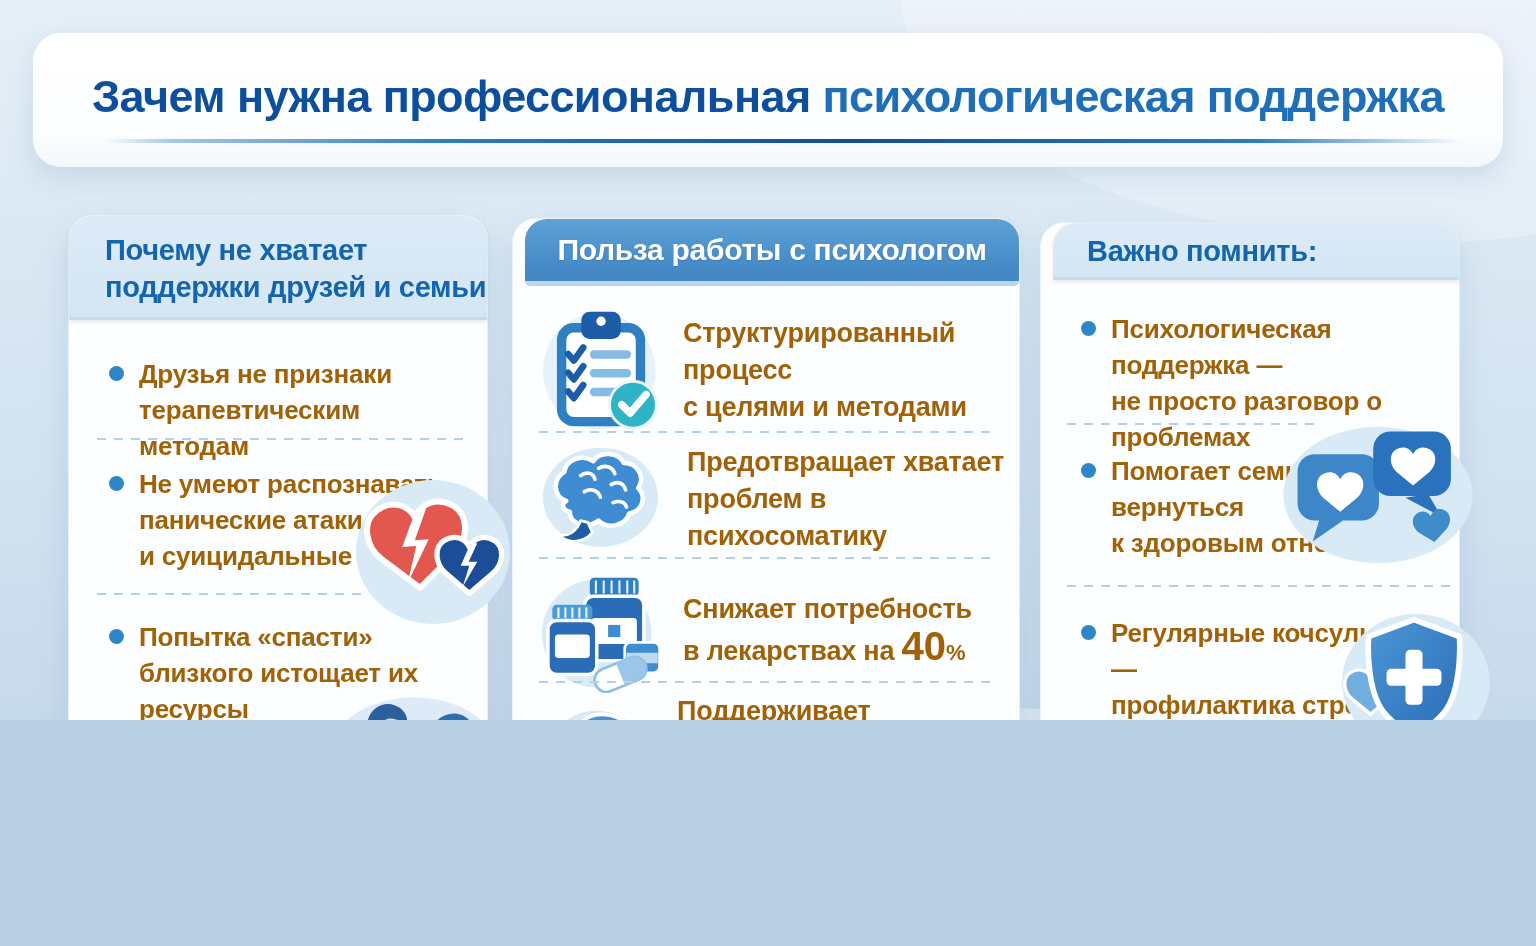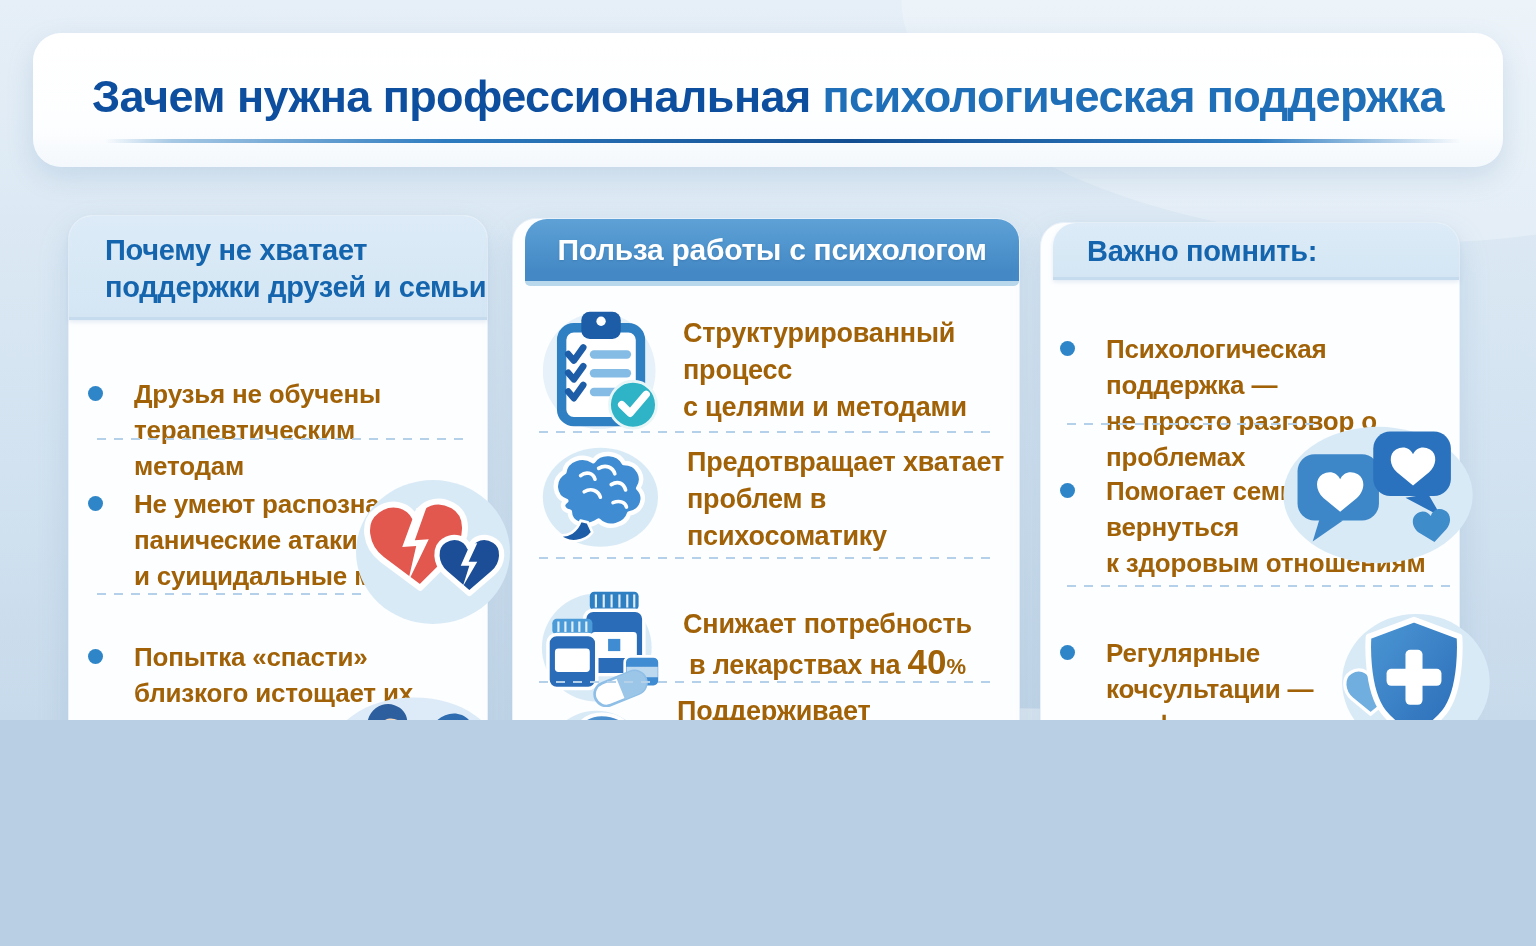--- a/index.html
+++ b/index.html
@@ -48,32 +48,32 @@
   .card-right .soft-header { height:57px;  padding:12px 0 0 34px; font-size:29px; letter-spacing:-0.3px;}
 
   .mid-header {
     height:67px; border-radius:22px 22px 5px 5px;
     background:linear-gradient(180deg,#5da1d6 0%,#4489c5 85%);
     border-bottom:5px solid #b9d8ec;
     color:#ffffff; font-size:30px; font-weight:700; text-align:center; line-height:62px;
     letter-spacing:-0.3px; text-shadow:0 1px 2px rgba(30,80,130,.25);margin-left:12px;
   }
 
-  .bullet { position:absolute; left:19px; display:flex; gap:31px;margin-top:20px; }
+  .bullet { position:absolute; left:40px; display:flex; gap:15px; }
   .dot { width:15px; height:15px; border-radius:50%; background:#2e86c9; margin-top:10px; flex:none; }
   .b-text { font-size:26px; font-weight:700; color:#a16207; line-height:36px;
     white-space:pre-line; letter-spacing:-0.2px; }
 
   .dash { position:absolute; height:2px;
     background:repeating-linear-gradient(90deg,#b4d1e9 0 9px, transparent 9px 17px); }
 
   .mid-item { position:absolute; left:28px; display:flex; align-items:center; gap:20px; }
   .mid-item .b-text { font-size:27px; line-height:37px; }
   .icon-box { flex:none; }
-  .stat-num { font-size:35px; letter-spacing:0;margin-top:26px; }
+  .stat-num { font-size:40px; letter-spacing:0;margin-top:26px; }
   .stat-pct { font-size:22px; }
 
   .float-icon { position:absolute; z-index:6; }
   .logo { position:absolute; left:70px; top:835px; z-index:7; }
 </style>
 </head>
 <body>
 
 <div class="page">
 
@@ -86,21 +86,21 @@
       <span class="t-strong">Зачем нужна профессиональная </span><span class="t-light">психологическая поддержка</span>
     </div>
     <div class="title-underline"></div>
   </div>
 
   <div class="card card-left">
     <div class="soft-header">Почему не хватает
 поддержки друзей и семьи</div>
     <div class="bullet" style="top:140px; width:360px;">
       <span class="dot"></span>
-      <span class="b-text">Друзья не обучены
+      <span class="b-text">Друзья не признаки
 терапевтическим методам</span>
     </div>
     <div class="dash" style="top:222px; left:28px; width:372px;"></div>
     <div class="bullet" style="top:250px; width:360px;">
       <span class="dot"></span>
       <span class="b-text">Не умеют распознавать
 панические атаки
 и суицидальные мысли</span>
     </div>
     <div class="dash" style="top:377px; left:28px; width:272px;"></div>
@@ -167,21 +167,21 @@
         <path d="M48,52 C56,47 64,51 66,58" fill="none" stroke="#fff" stroke-width="4" stroke-linecap="round"></path>
         <path d="M78,44 C86,39 92,43 94,50" fill="none" stroke="#fff" stroke-width="4" stroke-linecap="round"></path>
         <path d="M80,64 C88,61 94,64 95,69" fill="none" stroke="#fff" stroke-width="4" stroke-linecap="round"></path>
         <path d="M44,84 C40,96 30,102 20,100 C30,111 49,108 57,97 L52,86 Z" fill="#1d5ca6" stroke="#fff" stroke-width="3" stroke-linejoin="round"></path>
       </svg>
       <span class="b-text">Предотвращает хватает
 проблем в психосоматику</span>
     </div>
     <div class="dash" style="top:338px; left:26px; width:456px;"></div>
 
-    <div class="mid-item" style="top:364px;text-align:center;">
+    <div class="mid-item" style="top:350px;">
       <svg class="icon-box" width="122" height="124" viewBox="0 0 140 142">
         <ellipse cx="64" cy="74" rx="63" ry="62" fill="#d9eaf7"></ellipse>
         <rect x="56" y="10" width="56" height="21" rx="5" fill="#2f7fc3"></rect>
         <g stroke="rgba(255,255,255,.85)" stroke-width="2.5">
           <line x1="63" y1="13" x2="63" y2="28"></line>
             <line x1="72" y1="13" x2="72" y2="28"></line>
           <line x1="81" y1="13" x2="81" y2="28"></line>
             <line x1="90" y1="13" x2="90" y2="28"></line>
           <line x1="99" y1="13" x2="99" y2="28"></line>
             <line x1="107" y1="13" x2="107" y2="28"></line>

